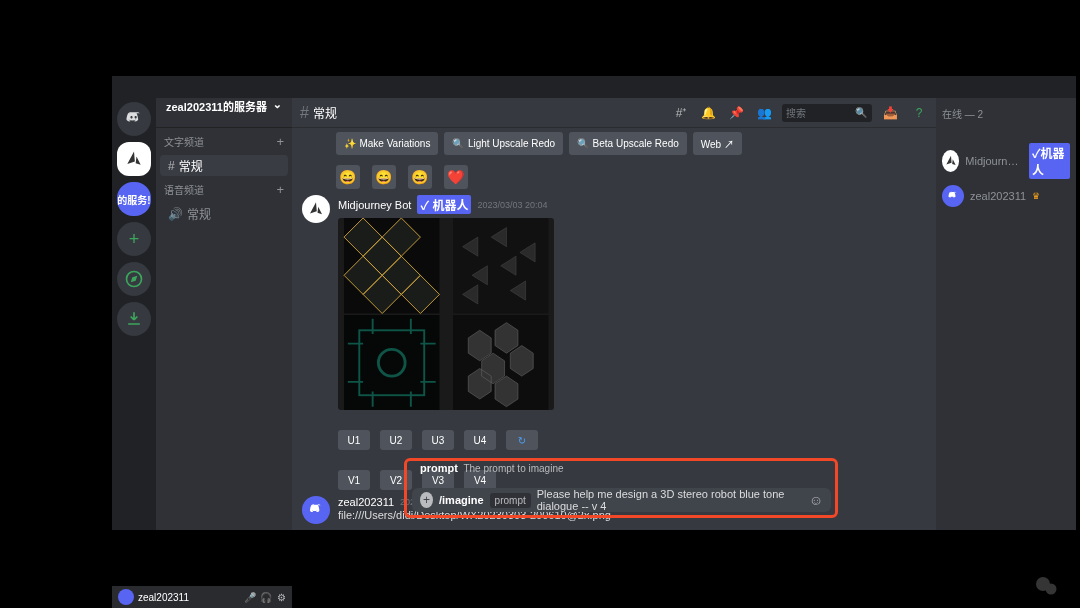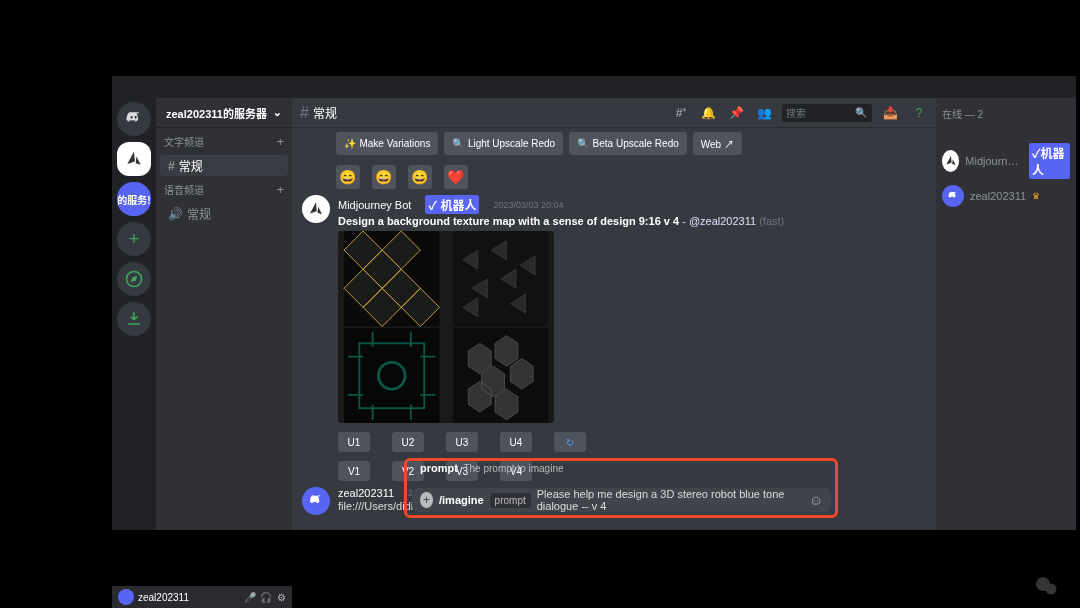--- a/index.html
+++ b/index.html
@@ -7,21 +7,21 @@
 .window{position:absolute;left:112px;top:76px;width:964px;height:454px;background:#36393f;display:flex;flex-direction:column}
 .titlebar{height:22px;background:#202225;display:flex;align-items:center}
 .main{flex:1;display:flex;min-height:0}
 .guilds{width:44px;background:#202225;display:flex;flex-direction:column;align-items:center;padding-top:4px;gap:6px}
 .guild{width:34px;height:34px;border-radius:50%;background:#36393f;display:flex;align-items:center;justify-content:center;color:#dcddde;font-size:13px;cursor:pointer}
 .guild.active{border-radius:12px;background:#fff}
 .guild.server{border-radius:16px;background:#5865f2;color:#fff;font-size:10px;font-weight:600}
 .guild.green{color:#3ba55c;font-size:18px}
 .guild .svg{width:20px;height:20px}
 .channels{width:136px;background:#2f3136;display:flex;flex-direction:column}
-.ch-header{height:30px;display:flex;align-items:center;justify-content:space-between;padding:0 10px;color:#fff;font-size:11px;font-weight:600;border-bottom:1px solid #222;cursor:pointer}
+.ch-header{height:30px;display:flex;align-items:flex-start;justify-content:space-between;padding:0 10px;color:#fff;font-size:11px;font-weight:600;border-bottom:1px solid #222;cursor:pointer}
 .ch-cat{display:flex;align-items:center;justify-content:space-between;padding:6px 8px;color:#8e9297;font-size:10px;cursor:pointer}
 .ch-cat .plus{font-size:13px}
 .ch-item{display:flex;align-items:center;padding:2px 8px;color:#8e9297;font-size:12px;border-radius:4px;margin:0 4px;cursor:pointer}
 .ch-item.sel{background:#393c43;color:#fff}
 .ch-item .hash{margin-right:4px;opacity:.6}
 .content{flex:1;display:flex;min-width:0}
 .chat{flex:1;display:flex;flex-direction:column;min-width:0}
 .chat-header{height:30px;border-bottom:1px solid #2a2c30;display:flex;align-items:center;padding:0 8px;color:#fff;font-size:12px}
 .chat-header .hash{color:#72767d;margin-right:4px;font-size:16px}
 .chat-header .spacer{flex:1}
@@ -29,32 +29,32 @@
 .search{width:90px;height:18px;background:#202225;border-radius:3px;margin-left:8px;display:flex;align-items:center;padding:0 4px;color:#72767d;font-size:10px}
 .messages{flex:1;overflow:hidden;padding:4px 10px;display:flex;flex-direction:column;gap:6px}
 .btn-row{display:flex;gap:6px;margin-left:34px}
 .btn{background:#4f545c;color:#fff;font-size:10px;padding:4px 8px;border-radius:3px;display:flex;align-items:center;gap:3px;cursor:pointer}
 .emoji-row{display:flex;gap:12px;margin-left:34px;margin-top:4px}
 .emoji{width:24px;height:24px;background:#4f545c;border-radius:3px;display:flex;align-items:center;justify-content:center;font-size:14px;cursor:pointer}
 .msg{display:flex;gap:8px}
 .avatar{width:28px;height:28px;border-radius:50%;background:#fff;flex-shrink:0;display:flex;align-items:center;justify-content:center}
 .avatar.blurple{background:#5865f2}
 .msg-body{flex:1;min-width:0}
-.msg-head{display:flex;align-items:center;gap:14px;font-size:11px}
+.msg-head{display:flex;align-items:center;gap:6px;font-size:11px}
 .author{color:#fff;font-weight:500;cursor:pointer}
 .bot-tag{background:#5865f2;color:#fff;font-size:12px;padding:1px 3px;border-radius:2px;font-weight:600}
 .timestamp{color:#72767d;font-size:9px}
 .msg-text{color:#dcddde;font-size:11px;margin-top:1px}
 .msg-text b{color:#fff}
 .mention{color:#dee0fc}
 .fast{color:#72767d}
 .grid-img{width:216px;height:192px;background:#1a1a1a;margin-top:4px;border-radius:3px;display:grid;grid-template-columns:1fr 1fr;grid-template-rows:1fr 1fr;gap:1px;overflow:hidden}
 .tile{position:relative;overflow:hidden}
 .tile svg{width:100%;height:100%;display:block}
-.uv-row{display:flex;gap:22px;margin-top:9px}
+.uv-row{display:flex;gap:10px;margin-top:20px}
 .uv{width:32px;height:20px;background:#4f545c;color:#fff;font-size:10px;display:flex;align-items:center;justify-content:center;border-radius:3px;cursor:pointer}
 .uv.cycle{color:#4e9ff5}
 .highlight{position:absolute;border:3px solid #f24827;border-radius:6px;pointer-events:none}
 .prompt-hint{position:absolute;left:300px;right:245px;bottom:54px;color:#b9bbbe;font-size:10px;padding:2px 8px}
 .prompt-hint b{color:#fff;font-size:11px}
 .input-bar{position:absolute;left:300px;right:245px;bottom:18px;height:24px;background:#40444b;border-radius:6px;display:flex;align-items:center;padding:0 8px;gap:6px}
 .input-bar .plus-c{width:16px;height:16px;border-radius:50%;background:#b9bbbe;color:#40444b;display:flex;align-items:center;justify-content:center;font-size:12px;cursor:pointer}
 .input-bar .cmd{color:#fff;font-size:11px;font-weight:600}
 .input-bar .pill{background:#2f3136;color:#b9bbbe;font-size:10px;padding:2px 5px;border-radius:3px}
 .input-bar .val{color:#dcddde;font-size:11px}
@@ -179,23 +179,20 @@
               <svg width="18" height="18" viewBox="0 0 24 24">
                   <path fill="#333" d="M4 18 12 3l1 12-9 3zm10-1 6 2-5-10-1 8z"></path>
                 </svg>
             </div>
             <div class="msg-body">
               <div class="msg-head">
                 <span class="author">Midjourney Bot</span>
                 <span class="bot-tag">✓ 机器人</span>
                 <span class="timestamp">2023/03/03 20:04</span>
               </div>
-              <div class="msg-text">
-                <b>Design a background texture map with a sense of design 9:16 v 4</b> - <span class="mention">@zeal202311</span> <span class="fast">(fast)</span>
-              </div>
               <div class="grid-img">
                 <div class="tile">
                     <svg viewBox="0 0 50 50">
                       <rect width="50" height="50" fill="#0a0a0a"></rect>
                       <path d="M0 10 10 0 20 10 10 20zM20 10 30 0 40 10 30 20zM10 20 20 10 30 20 20 30zM0 30 10 20 20 30 10 40zM20 30 30 20 40 30 30 40zM30 40 40 30 50 40 40 50zM10 40 20 30 30 40 20 50z" fill="#1a1c1a" stroke="#c9a03b" stroke-width="0.5"></path>
                     </svg>
                   </div>
                 <div class="tile">
                     <svg viewBox="0 0 50 50">
                       <rect width="50" height="50" fill="#111"></rect>

